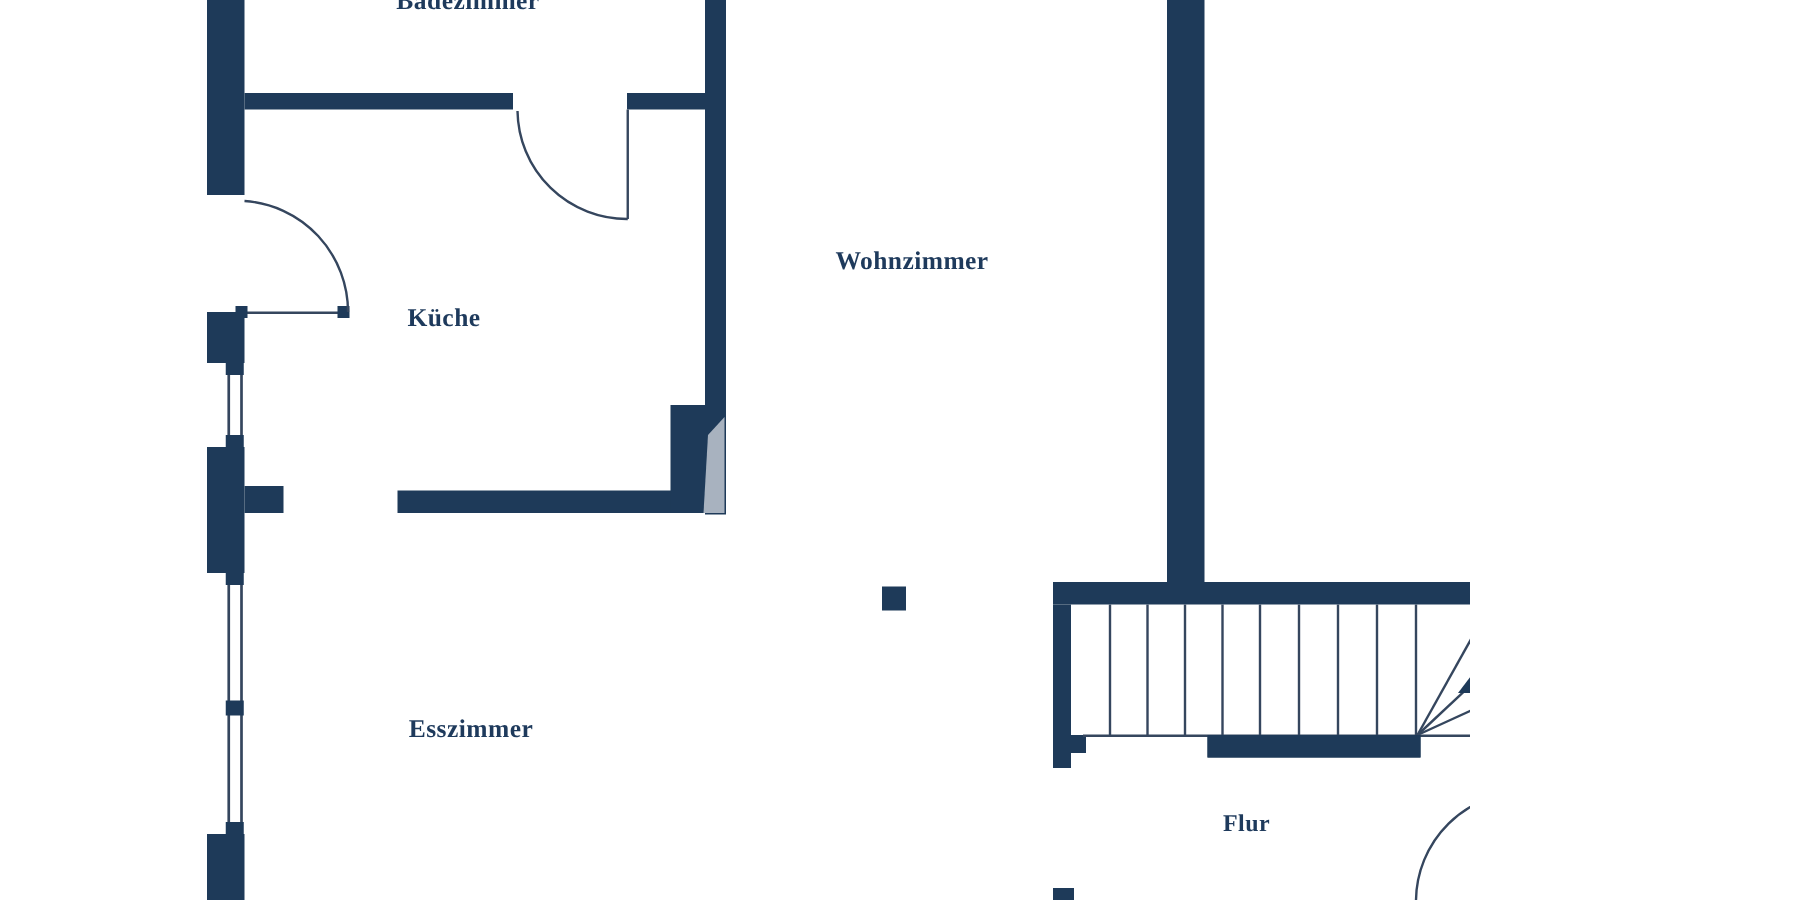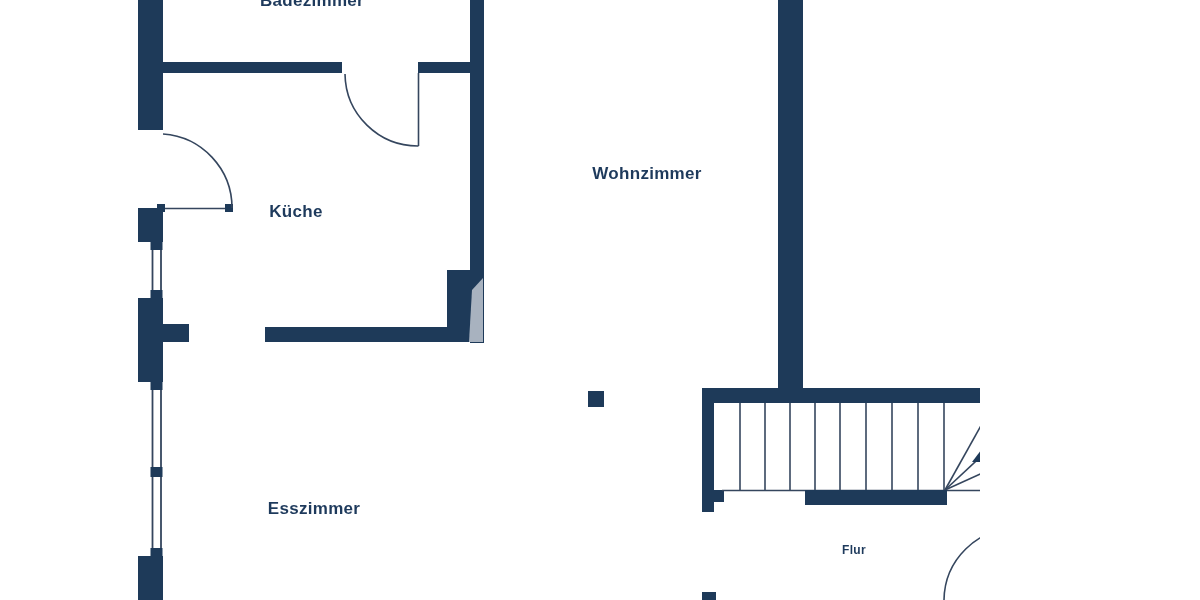--- a/index.html
+++ b/index.html
@@ -8,21 +8,21 @@
     --fixture:#a8b2bf;
     --bg:#ffffff;
     --label:#1e3a5c;
   }
   html,body{margin:0;padding:0;background:var(--bg);}
   .canvas{
     position:relative;
     width:980px;height:600px;
     background:var(--bg);
     overflow:hidden;
-    font-family:Liberation Sans, sans-serif;
+    font-family:Liberation Serif, serif;
   }
   .plan-svg{position:absolute;left:0;top:0;}
   .wall{fill:var(--wall);}
   .tick{fill:var(--wall);}
   .thin{stroke:var(--line);stroke-width:1.6;fill:none;}
   .tread{stroke:var(--line);stroke-width:1.6;}
   .glass{stroke:var(--line);stroke-width:1.8;}
   .fixture{fill:var(--fixture);}
   .room-label{
     position:absolute;
@@ -126,16 +126,16 @@
 
       <g>
         <polygon class="wall" points="972,462 1010,462 991,437"></polygon>
         <rect class="wall" x="982" y="462" width="18" height="21"></rect>
       </g>
     </g>
   </svg>
 
   <div class="room-label" style="left:312px; top:1px;">Badezimmer</div>
   <div class="room-label" style="left:296px; top:212px;">Küche</div>
-  <div class="room-label" style="left:647px; top:174px;">Wohnzimmer</div>
-  <div class="room-label" style="left:314px; top:509px;">Esszimmer</div>
-  <div class="room-label" style="left:854px; top:550px; font-size:12px;">Flur</div>
+  <div class="room-label" style="left:608px; top:174px;">Wohnzimmer</div>
+  <div class="room-label" style="left:314px; top:486px;">Esszimmer</div>
+  <div class="room-label" style="left:831px; top:550px; font-size:16px;">Flur</div>
 </div>
 
 </body></html>

